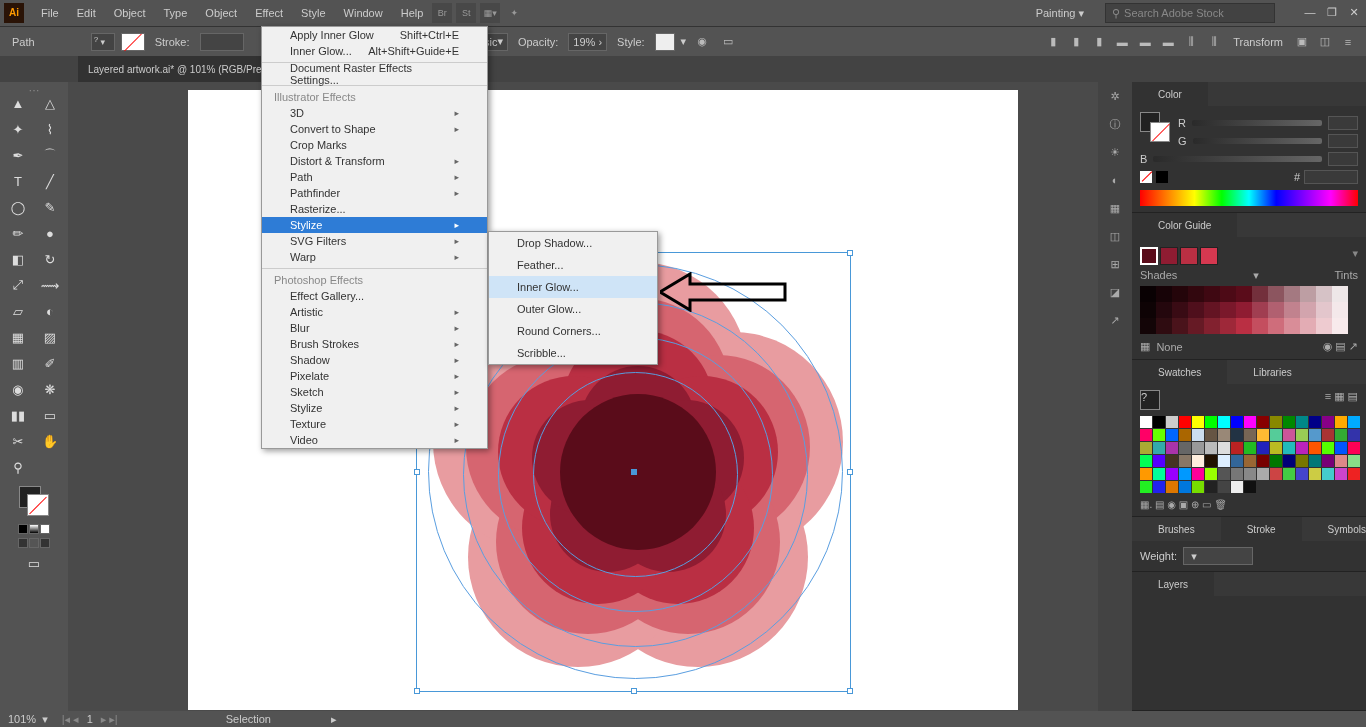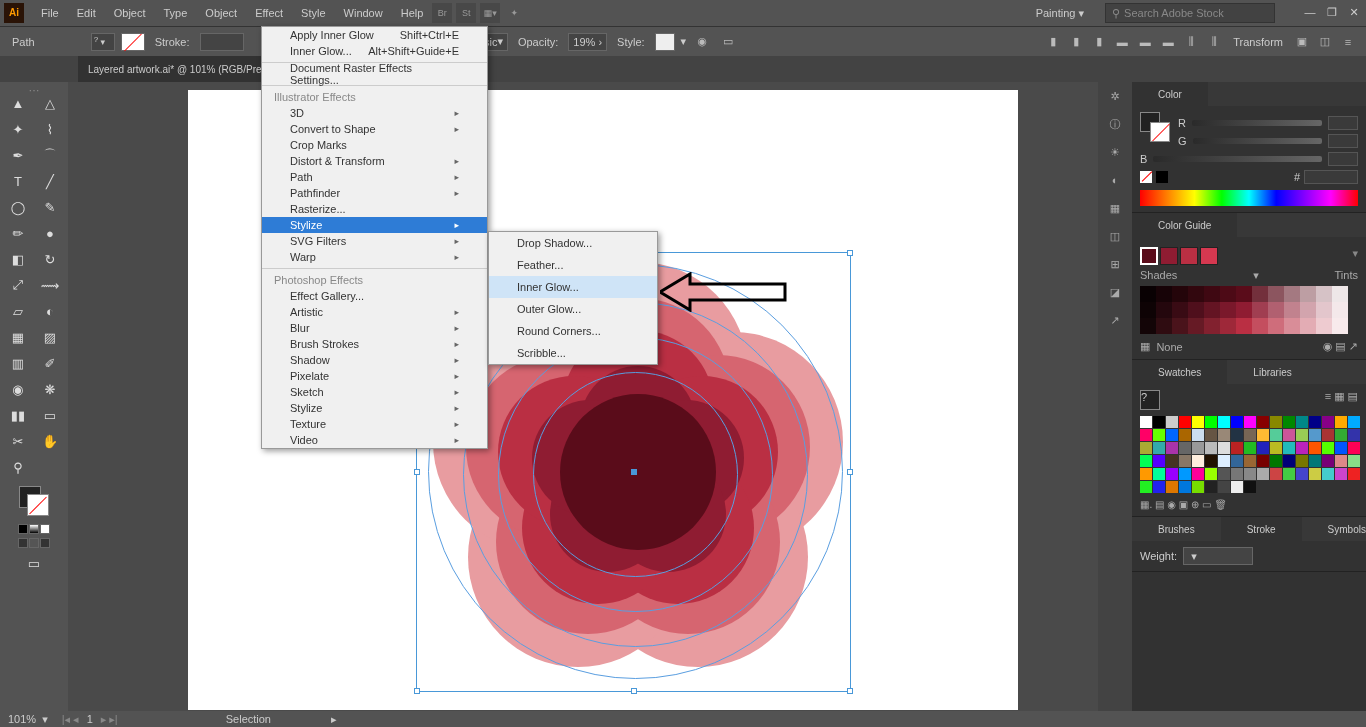--- a/index.html
+++ b/index.html
@@ -509,20 +509,25 @@
         <div class="ptab">Symbols</div>
       </div>
       <div class="panel-body">
         <div style="display:flex;align-items:center;gap:6px">
             <span>Weight:</span>
             <div class="opt-box" style="width:70px">&nbsp;▾</div>
           </div>
       </div>
     </div>
 
+    <div class="panel" style="flex:1">
+      <div class="panel-tabs">
+          <div class="ptab active">Layers</div>
+        </div>
+    </div>
   </div>
 </div>
 
 <div class="statusbar">
   <span>101%</span>
     <span style="margin:0 6px">▾</span>
   <span style="margin:0 8px;color:#888">|◂ ◂</span>
   <span>1</span>
   <span style="margin:0 8px;color:#888">▸ ▸|</span>
   <span style="margin-left:100px">Selection</span>

